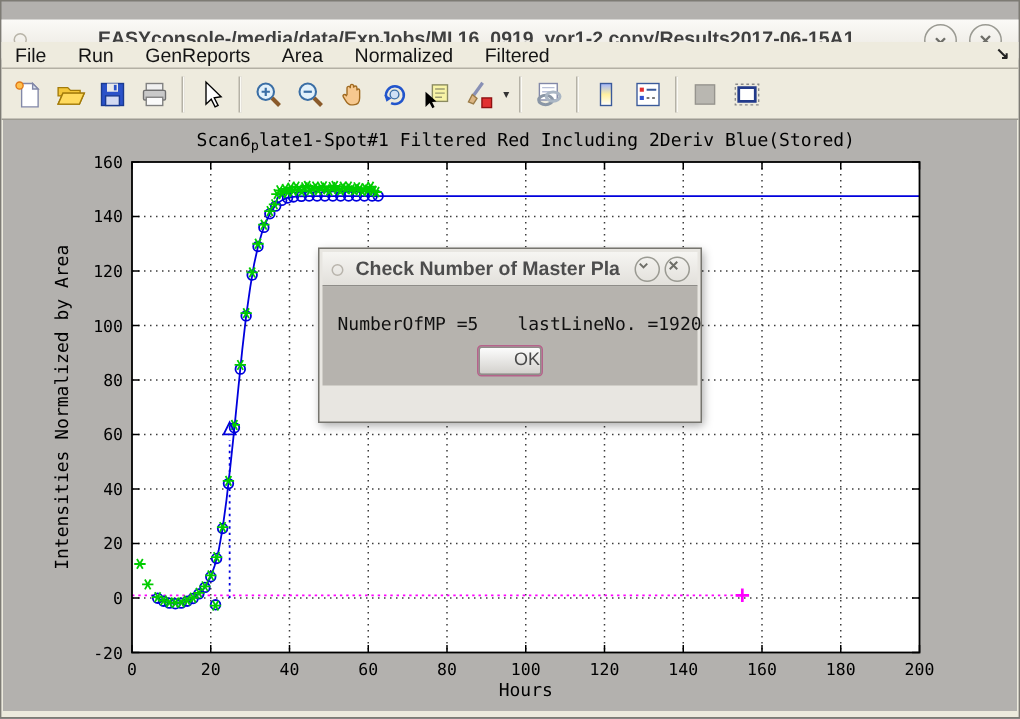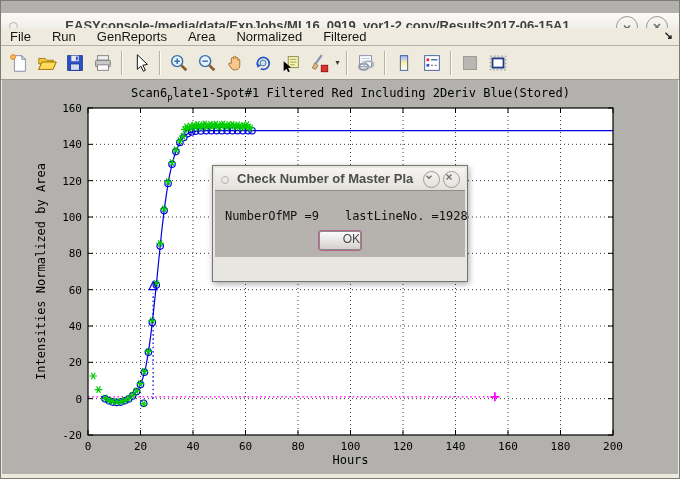--- a/index.html
+++ b/index.html
@@ -445,22 +445,22 @@
               </svg>
           </div>
           <div class="dlg-btn" style="right:5px;">
             <svg width="10" height="10" viewBox="0 0 12 12">
                 <path d="M3 3 L9 9 M9 3 L3 9" stroke="#6e6e68" stroke-width="1.6"></path>
               </svg>
           </div>
         </div>
         <div class="dlg-body">
           <div class="dlg-msg">
-            <span>NumberOfMP =9</span>
-            <span>lastLineNo. =1928</span>
+            <span>NumberOfMP =5</span>
+            <span>lastLineNo. =1920</span>
           </div>
           <div class="ok-btn">OK</div>
         </div>
       </div>
 
     </div>
   </div>
 </div>
 
 </body></html>

